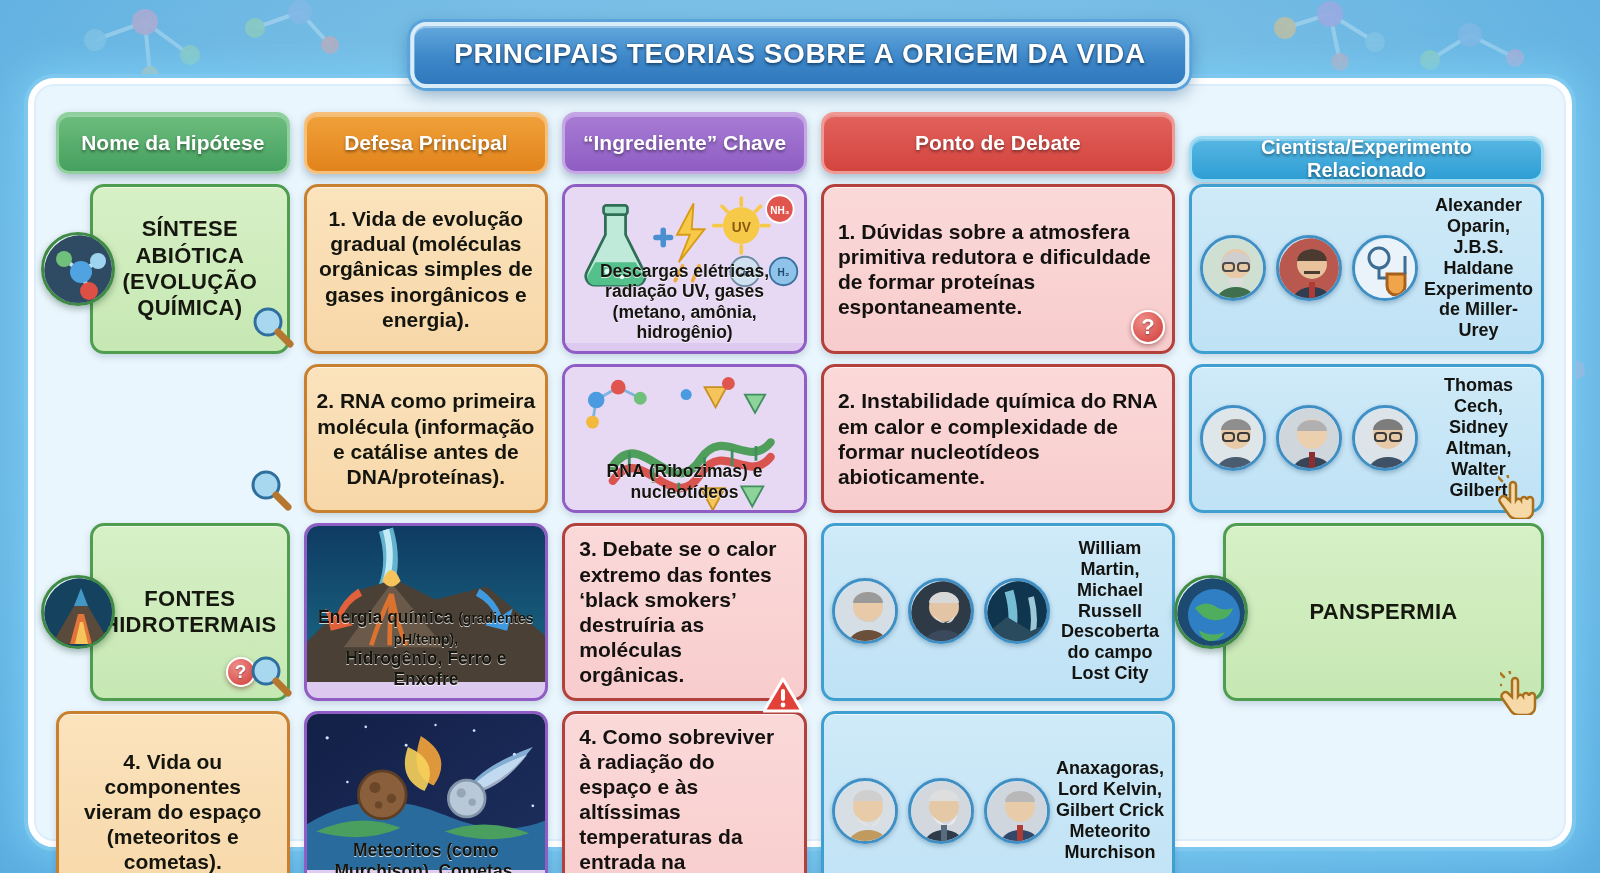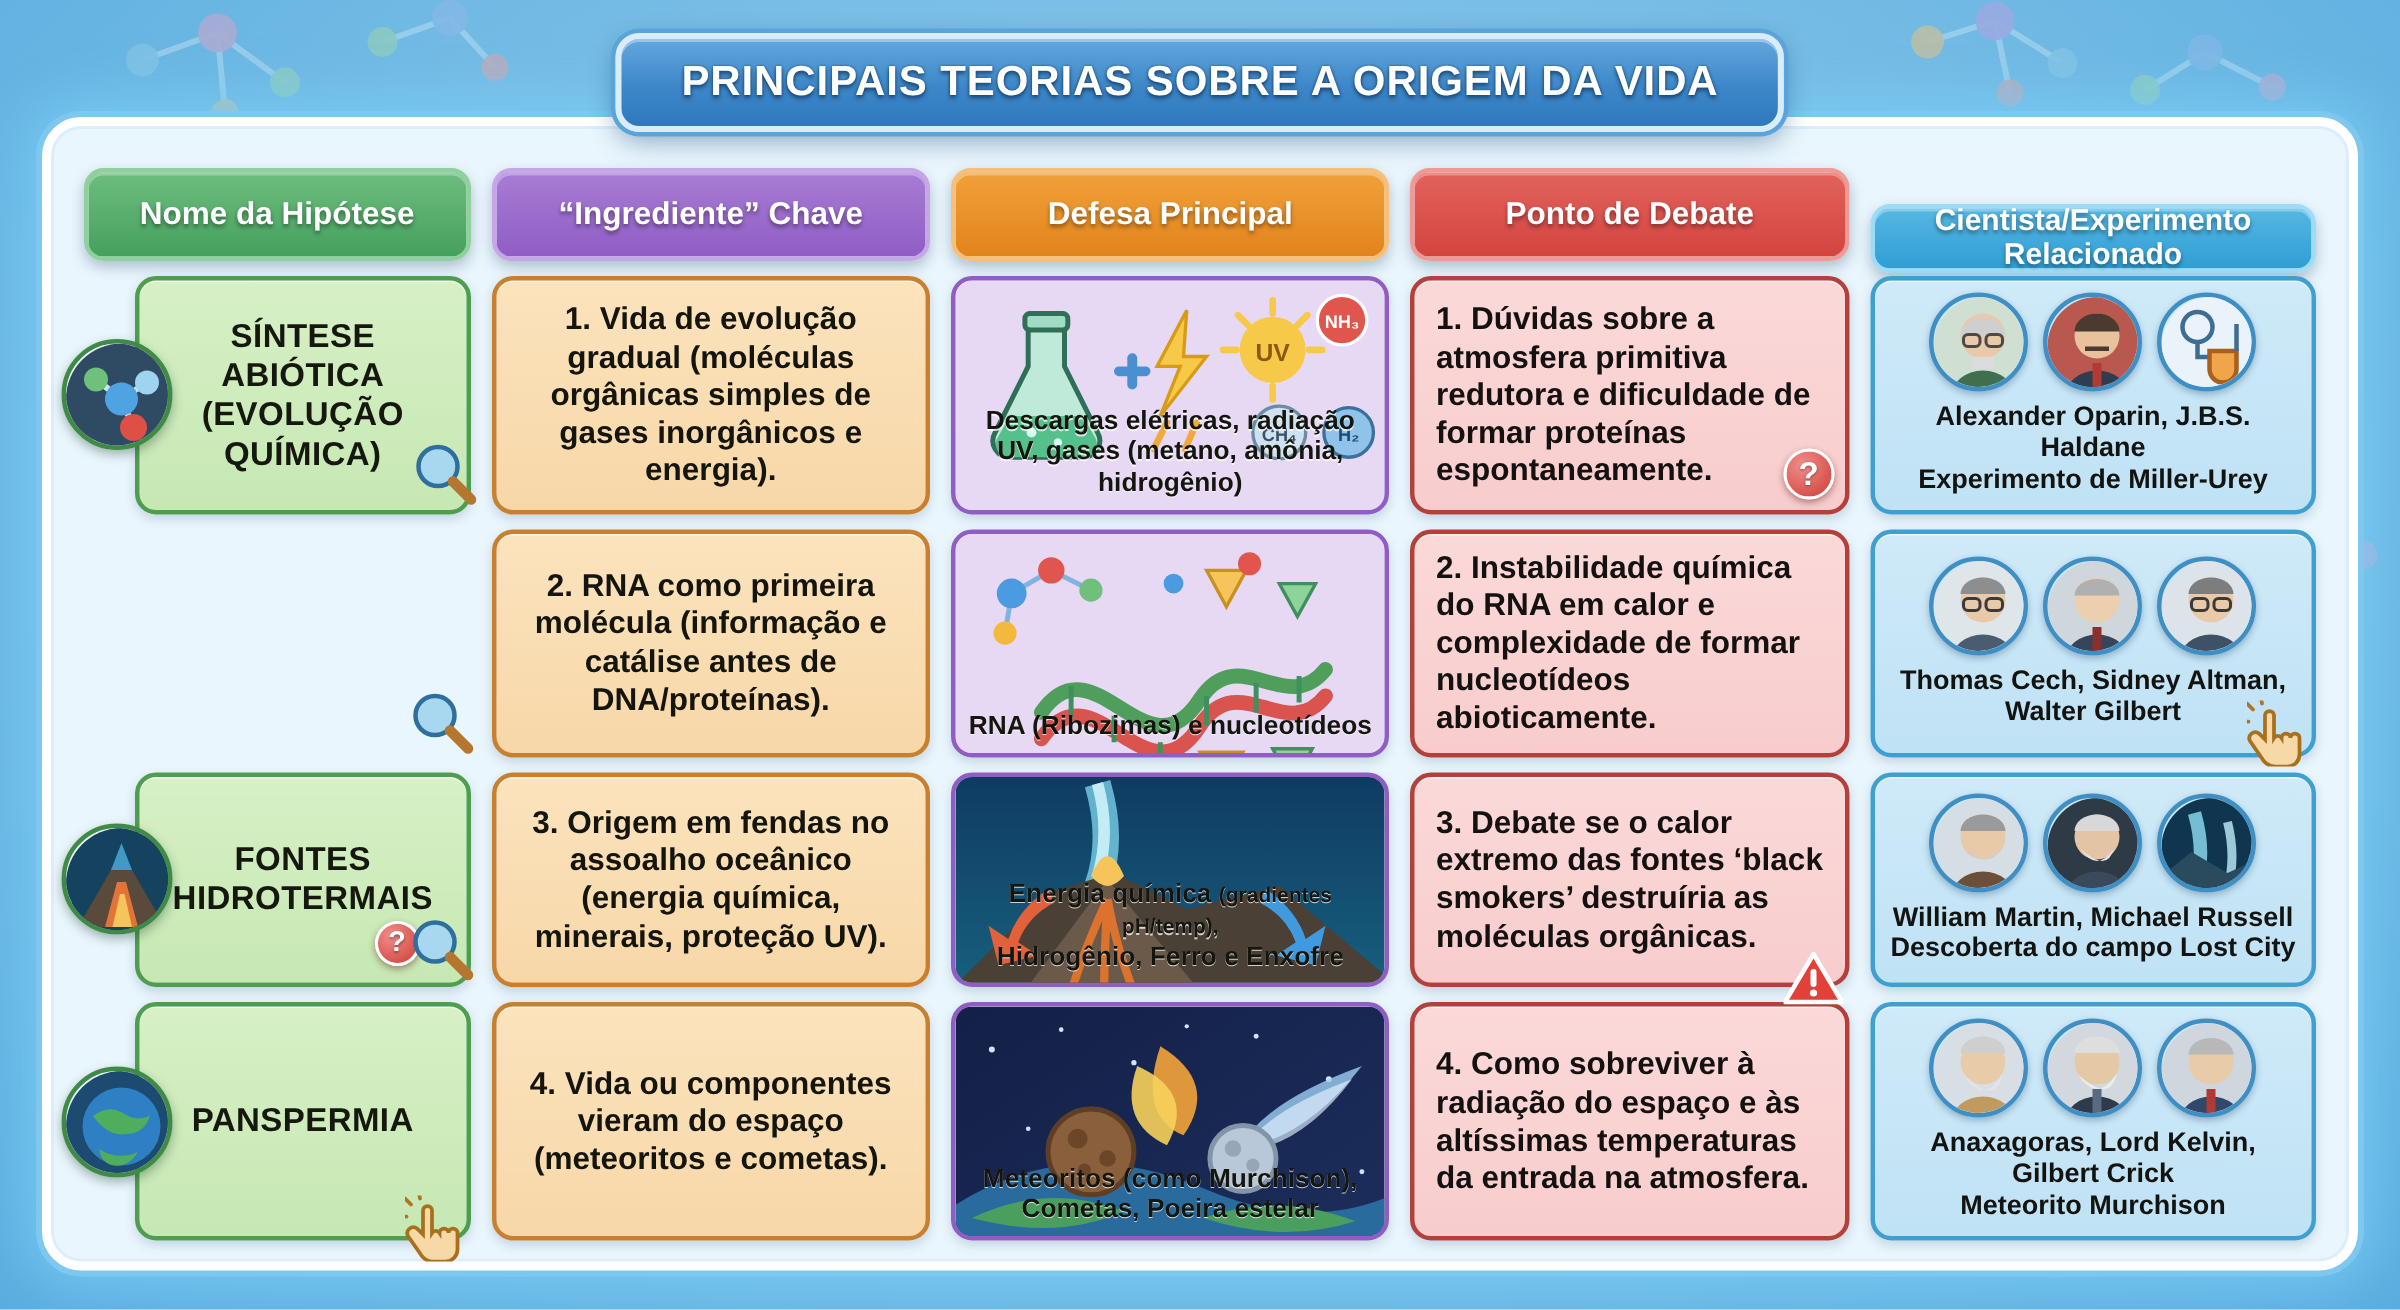--- a/index.html
+++ b/index.html
@@ -117,21 +117,21 @@
     background: linear-gradient(180deg,#fbd9d9,#f8cccc);
     border: 3px solid #b4403c;
     color: #141210; font-size: 21px;
     justify-content: flex-start; text-align: left; padding: 10px 14px;
   }
 
   
   .c-sci {
     background: linear-gradient(180deg,#cfeaf8,#bfe2f5);
     border: 3px solid #3f9fd0;
-    flex-direction: column; gap: 6px; padding: 8px 8px 10px;
+    flex-direction: row; gap: 6px; padding: 8px 8px 10px;
   }
   .faces { display: flex; gap: 10px; justify-content: center; }
   .face { width: 66px; height: 66px; border-radius: 50%; border: 3px solid #3f8fc4; overflow: hidden; box-shadow: 0 2px 5px rgba(10,50,85,.3); }
   .sci-text { color: #131310; font-size: 18px; font-weight: 700; line-height: 1.16; text-align: center; }
 
   
   .mini { position: absolute; z-index: 6; pointer-events: none; }
   .mag { width: 44px; height: 44px; }
   .qmark {
     width: 34px; height: 34px; border-radius: 50%;
@@ -193,22 +193,22 @@
 <div class="title-wrap">
   <div class="title-plate">
     <h1>PRINCIPAIS TEORIAS SOBRE A ORIGEM DA VIDA</h1>
   </div>
 </div>
 
 <div class="board">
   <div class="grid">
 
     <div class="hdr h0">Nome da Hipótese</div>
+    <div class="hdr h1">Defesa Principal</div>
     <div class="hdr h2">“Ingrediente” Chave</div>
-    <div class="hdr h1">Defesa Principal</div>
     <div class="hdr h3">Ponto de Debate</div>
     <div class="hdr h4">Cientista/Experimento Relacionado</div>
 
     <div class="cell">
       <div class="card c-name">
         <span class="badge-icon">
           <svg viewBox="0 0 74 74" width="74" height="74">
             <circle cx="37" cy="37" r="37" fill="#2f4a63"></circle>
             <g stroke="#cfe3f2" stroke-width="4">
                 <path d="M37 37 L20 24"></path>
@@ -418,23 +418,20 @@
         </span>
         <span class="label">FONTES HIDROTERMAIS</span>
       </div>
       <span class="mini qmark" style="right:34px; bottom:14px; width:30px; height:30px; font-size:19px;">?</span>
       <span class="mini mag" style="right:-2px; bottom:4px;">
         <svg viewBox="0 0 44 44" width="44" height="44">
             <circle cx="18" cy="18" r="13" fill="#a8d8f0" stroke="#2e6f9e" stroke-width="3"></circle>
             <path d="M28 28 L40 40" stroke="#b5762f" stroke-width="7" stroke-linecap="round"></path>
           </svg>
       </span>
-    </div>
-    <div class="cell">
-      <div class="card c-defense">3. Origem em fendas no assoalho oceânico (energia química, minerais, proteção UV).</div>
     </div>
     <div class="cell">
       <div class="card c-ingredient">
         <svg class="ing-art" viewBox="0 0 260 170" preserveAspectRatio="xMidYMid slice">
           <defs>
               <linearGradient id="sea" x1="0" y1="0" x2="0" y2="1">
                 <stop offset="0" stop-color="#0f3b63"></stop>
                 <stop offset="1" stop-color="#1a6b86"></stop>
               </linearGradient>
             </defs>

